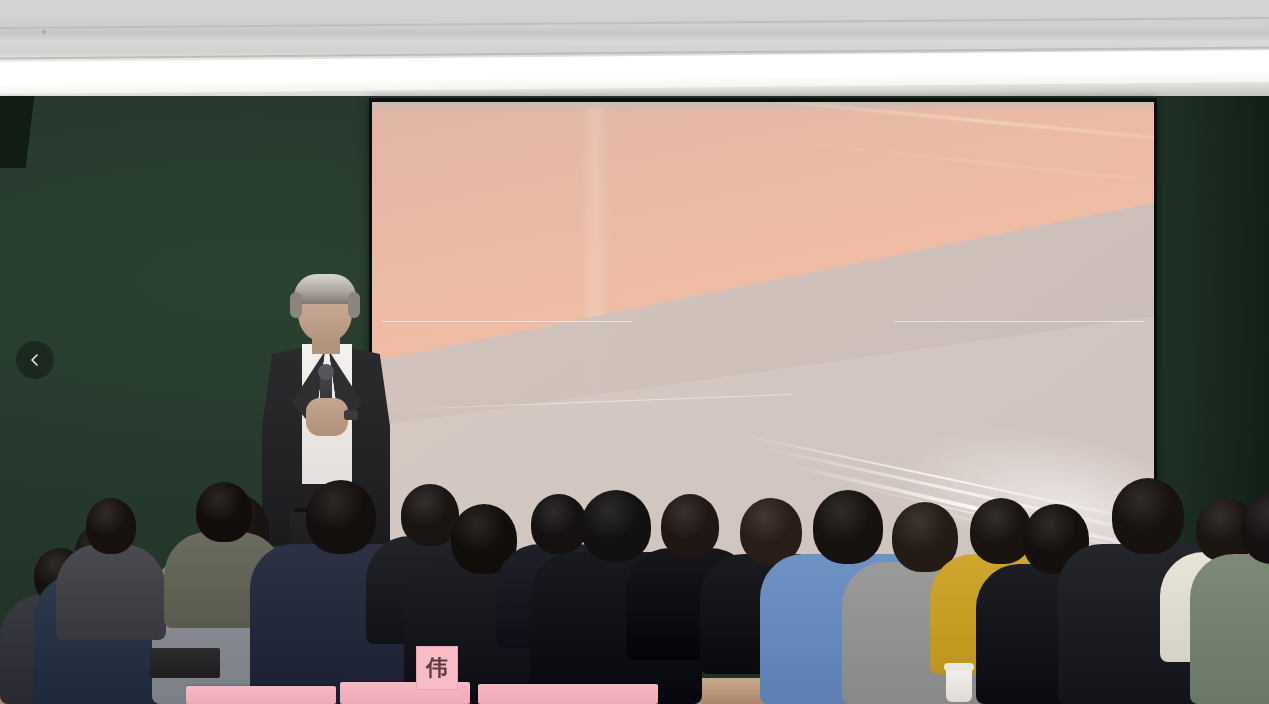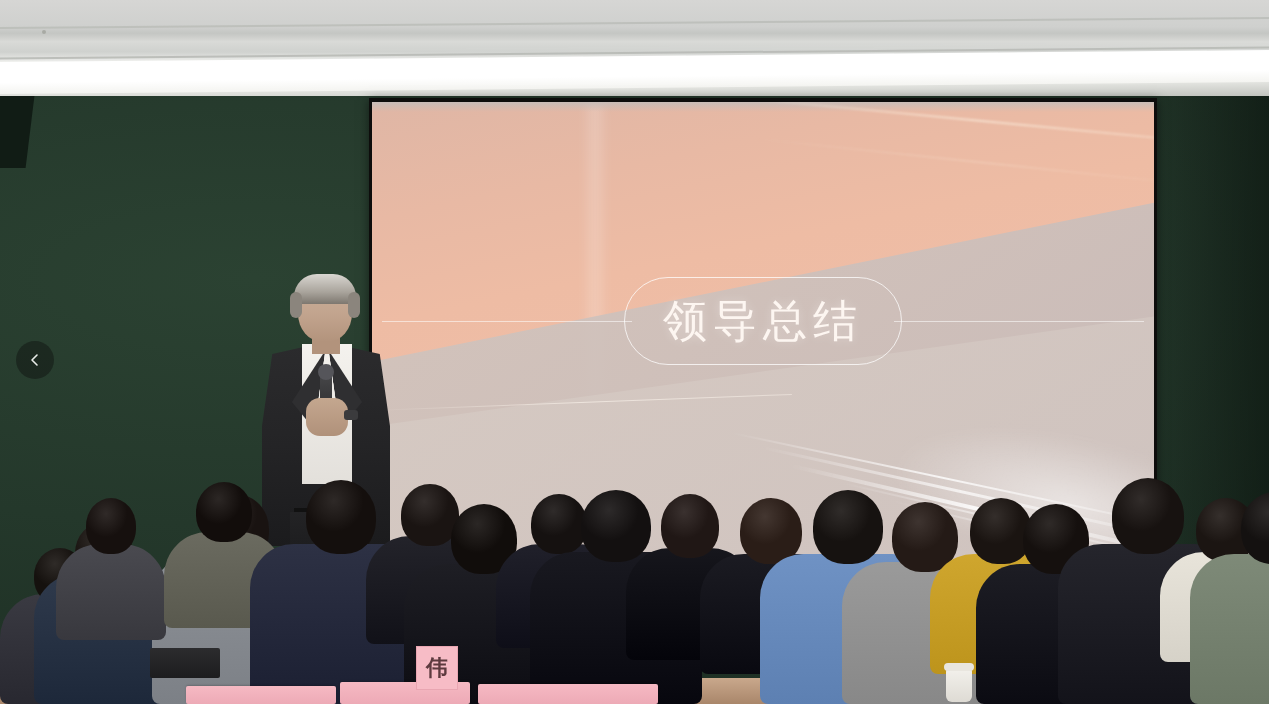--- a/index.html
+++ b/index.html
@@ -330,23 +330,20 @@
       <div class="ripple rp1"></div>
       <div class="ripple rp2"></div>
       <div class="ripple rp3"></div>
       <div class="ripple rp4"></div>
       <div class="ripple rp5"></div>
       <div class="scr-line-mid"></div>
 
       <div class="title-wrap">
         <div class="rule rule-l"></div>
         <div class="rule rule-r"></div>
-        <div class="pill">
-          <span class="pill-text">领导总结</span>
-        </div>
       </div>
     </div>
   </div>
 
   <div class="speaker">
     <div class="sp-jacket"></div>
     <div class="sp-shirt"></div>
     <div class="sp-lapel-l"></div>
     <div class="sp-lapel-r"></div>
     <div class="sp-neck"></div>

